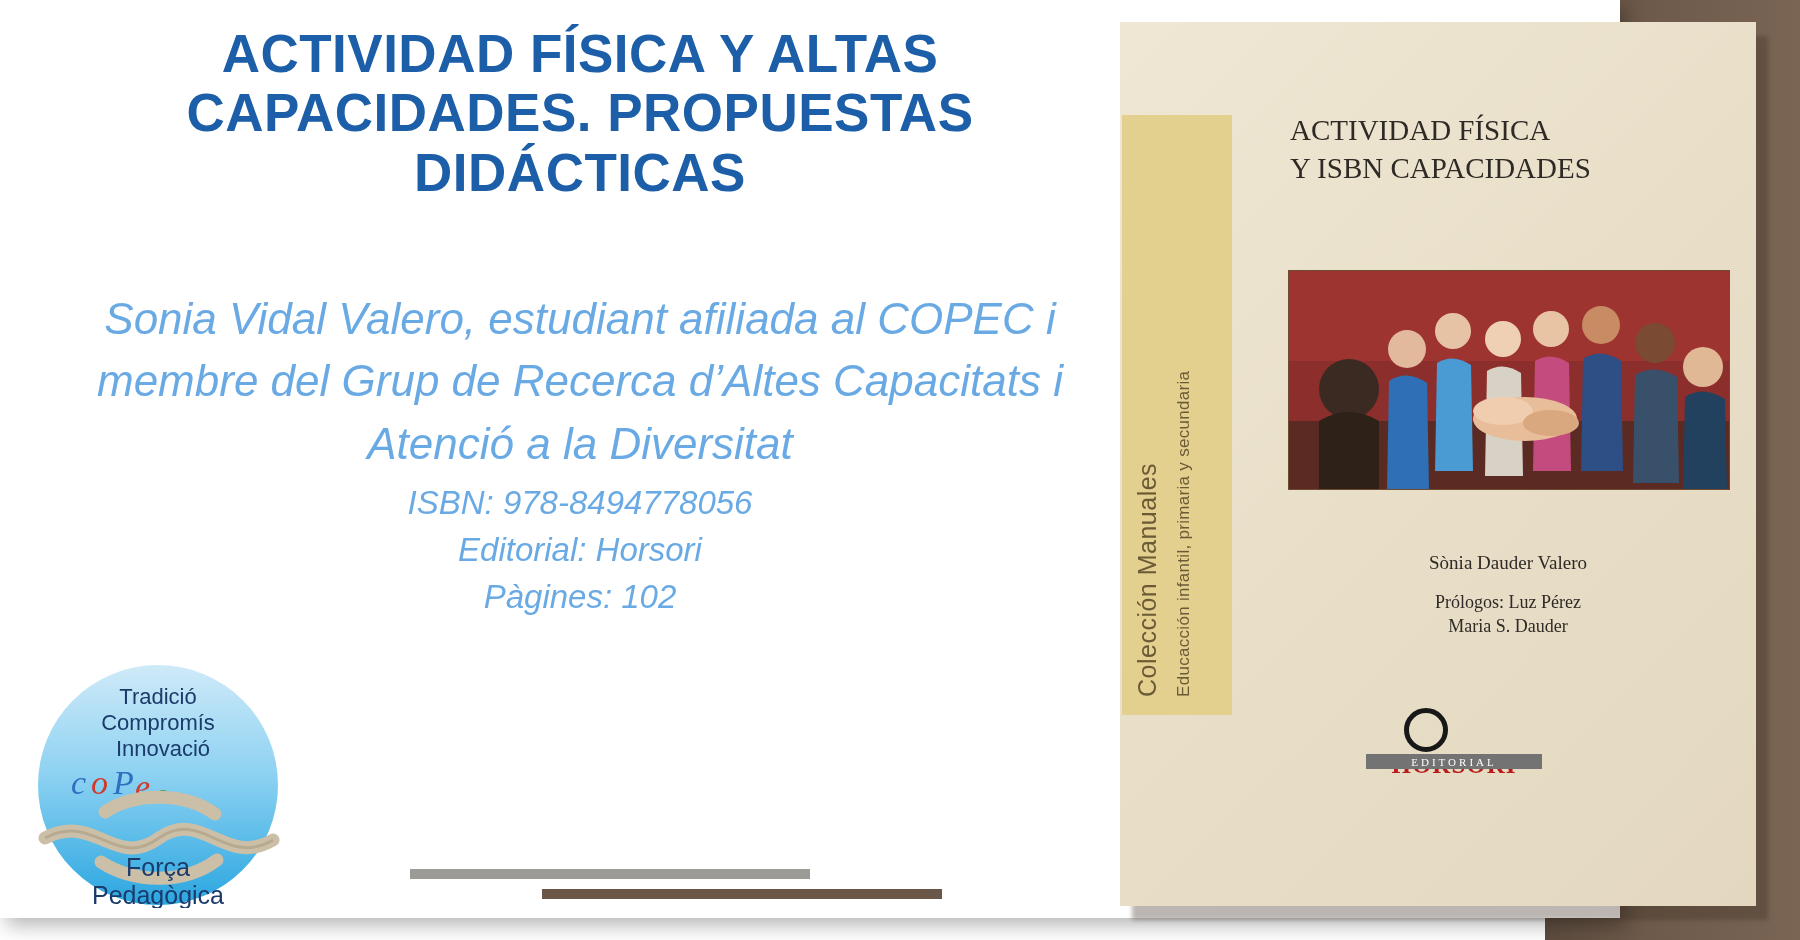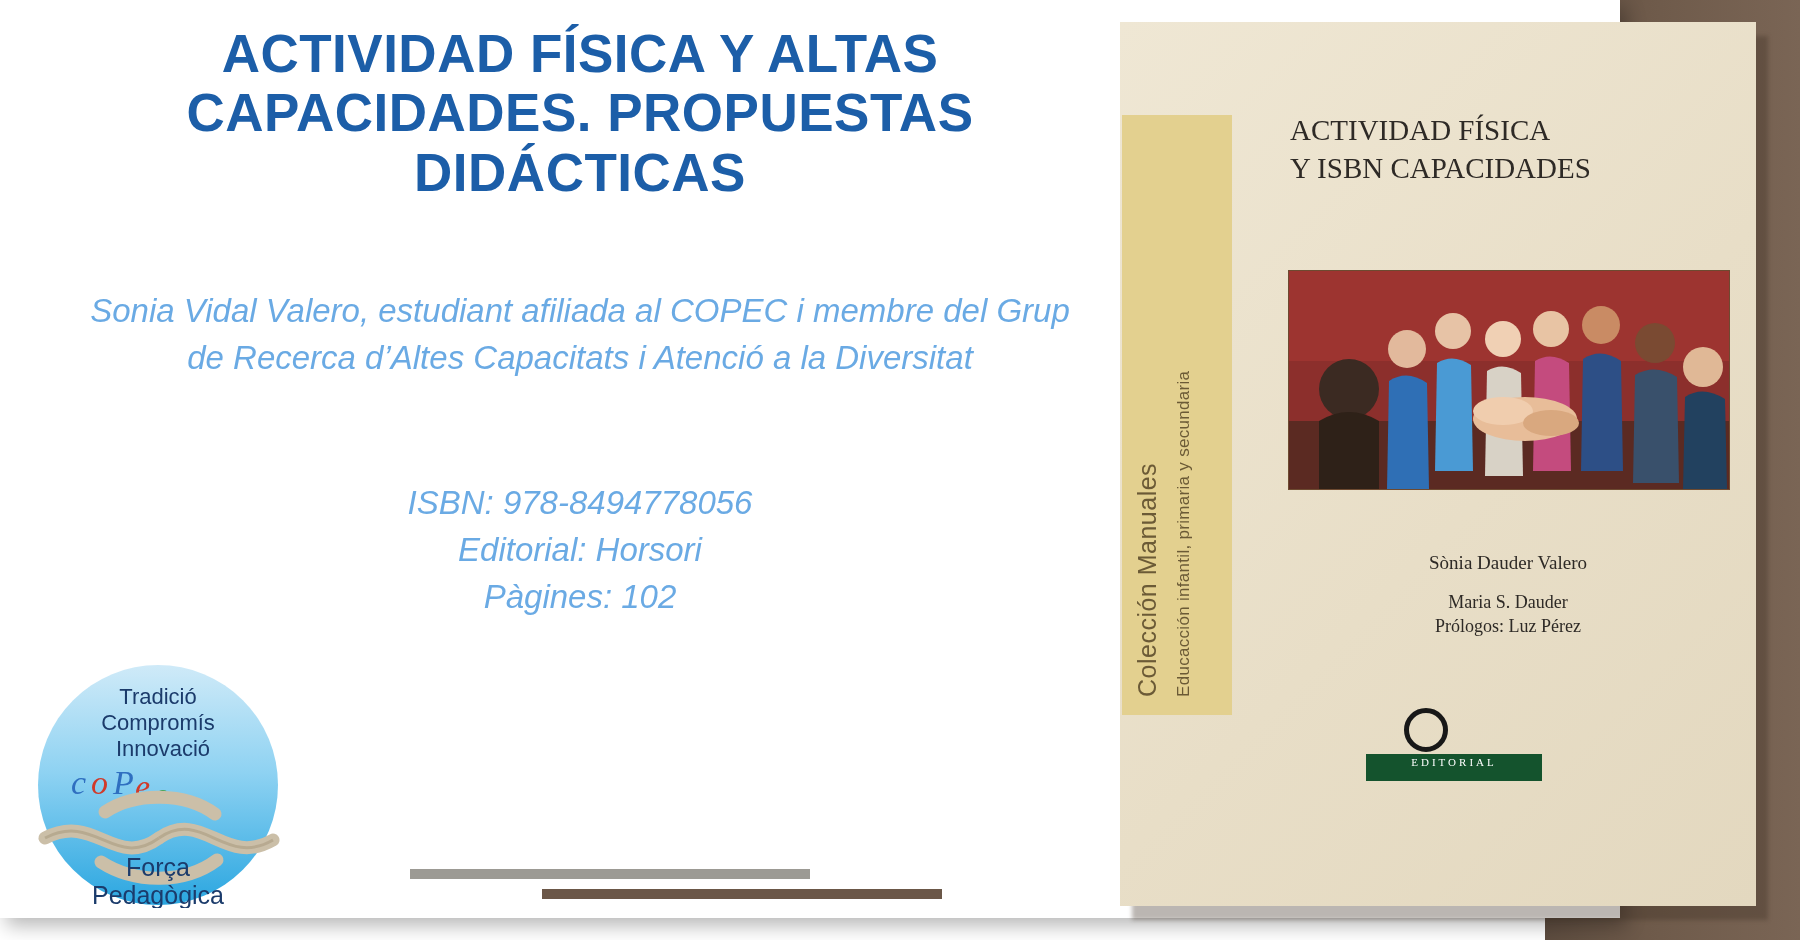--- a/index.html
+++ b/index.html
@@ -67,21 +67,21 @@
   }
 
   .author-block {
     position: absolute;
     top: 288px;
     left: 40px;
     width: 1020px;
     text-align: center;
     font-family: "Liberation Sans", sans-serif;
     font-style: italic;
-    font-size: 33px;
+    font-size: 44px;
     line-height: 1.42;
     color: #6aaae4;
   }
 
   .meta-block {
     position: absolute;
     top: 480px;
     left: 40px;
     width: 1020px;
     text-align: center;
@@ -257,22 +257,22 @@
     font-size: 25px;
     letter-spacing: 1px;
     color: #b91c1c;
     margin-top: 41px;
   }
   .pub-bar {
     position: absolute;
     left: 22px;
     top: 44px;
     width: 176px;
-    height: 27px;
-    background: #14532d;
+    height: 15px;
+    background: #737373;
   }
   .pub-bar span {
     display: block;
     width: 100%;
     text-align: center;
     color: #ffffff;
     font-family: "Liberation Serif", serif;
     font-size: 11px;
     letter-spacing: 3px;
     line-height: 17px;
@@ -390,22 +390,22 @@
           <ellipse cx="236" cy="148" rx="52" ry="22" fill="#e8bd99"></ellipse>
           <ellipse cx="214" cy="140" rx="30" ry="14" fill="#f0cdae"></ellipse>
           <ellipse cx="262" cy="152" rx="28" ry="13" fill="#d9a87f"></ellipse>
         </g>
       </svg>
     </div>
 
     <div class="cover-author">Sònia Dauder Valero</div>
 
     <div class="cover-prologues">
+      <div>Prólogos: Luz Pérez</div>
       <div>Maria S. Dauder</div>
-      <div>Prólogos: Luz Pérez</div>
     </div>
 
     <div class="pub-logo">
       <div class="pub-name">HORSORI</div>
       <div class="pub-ring"></div>
       <div class="pub-bar">
         <span>EDITORIAL</span>
       </div>
     </div>
   </div>

